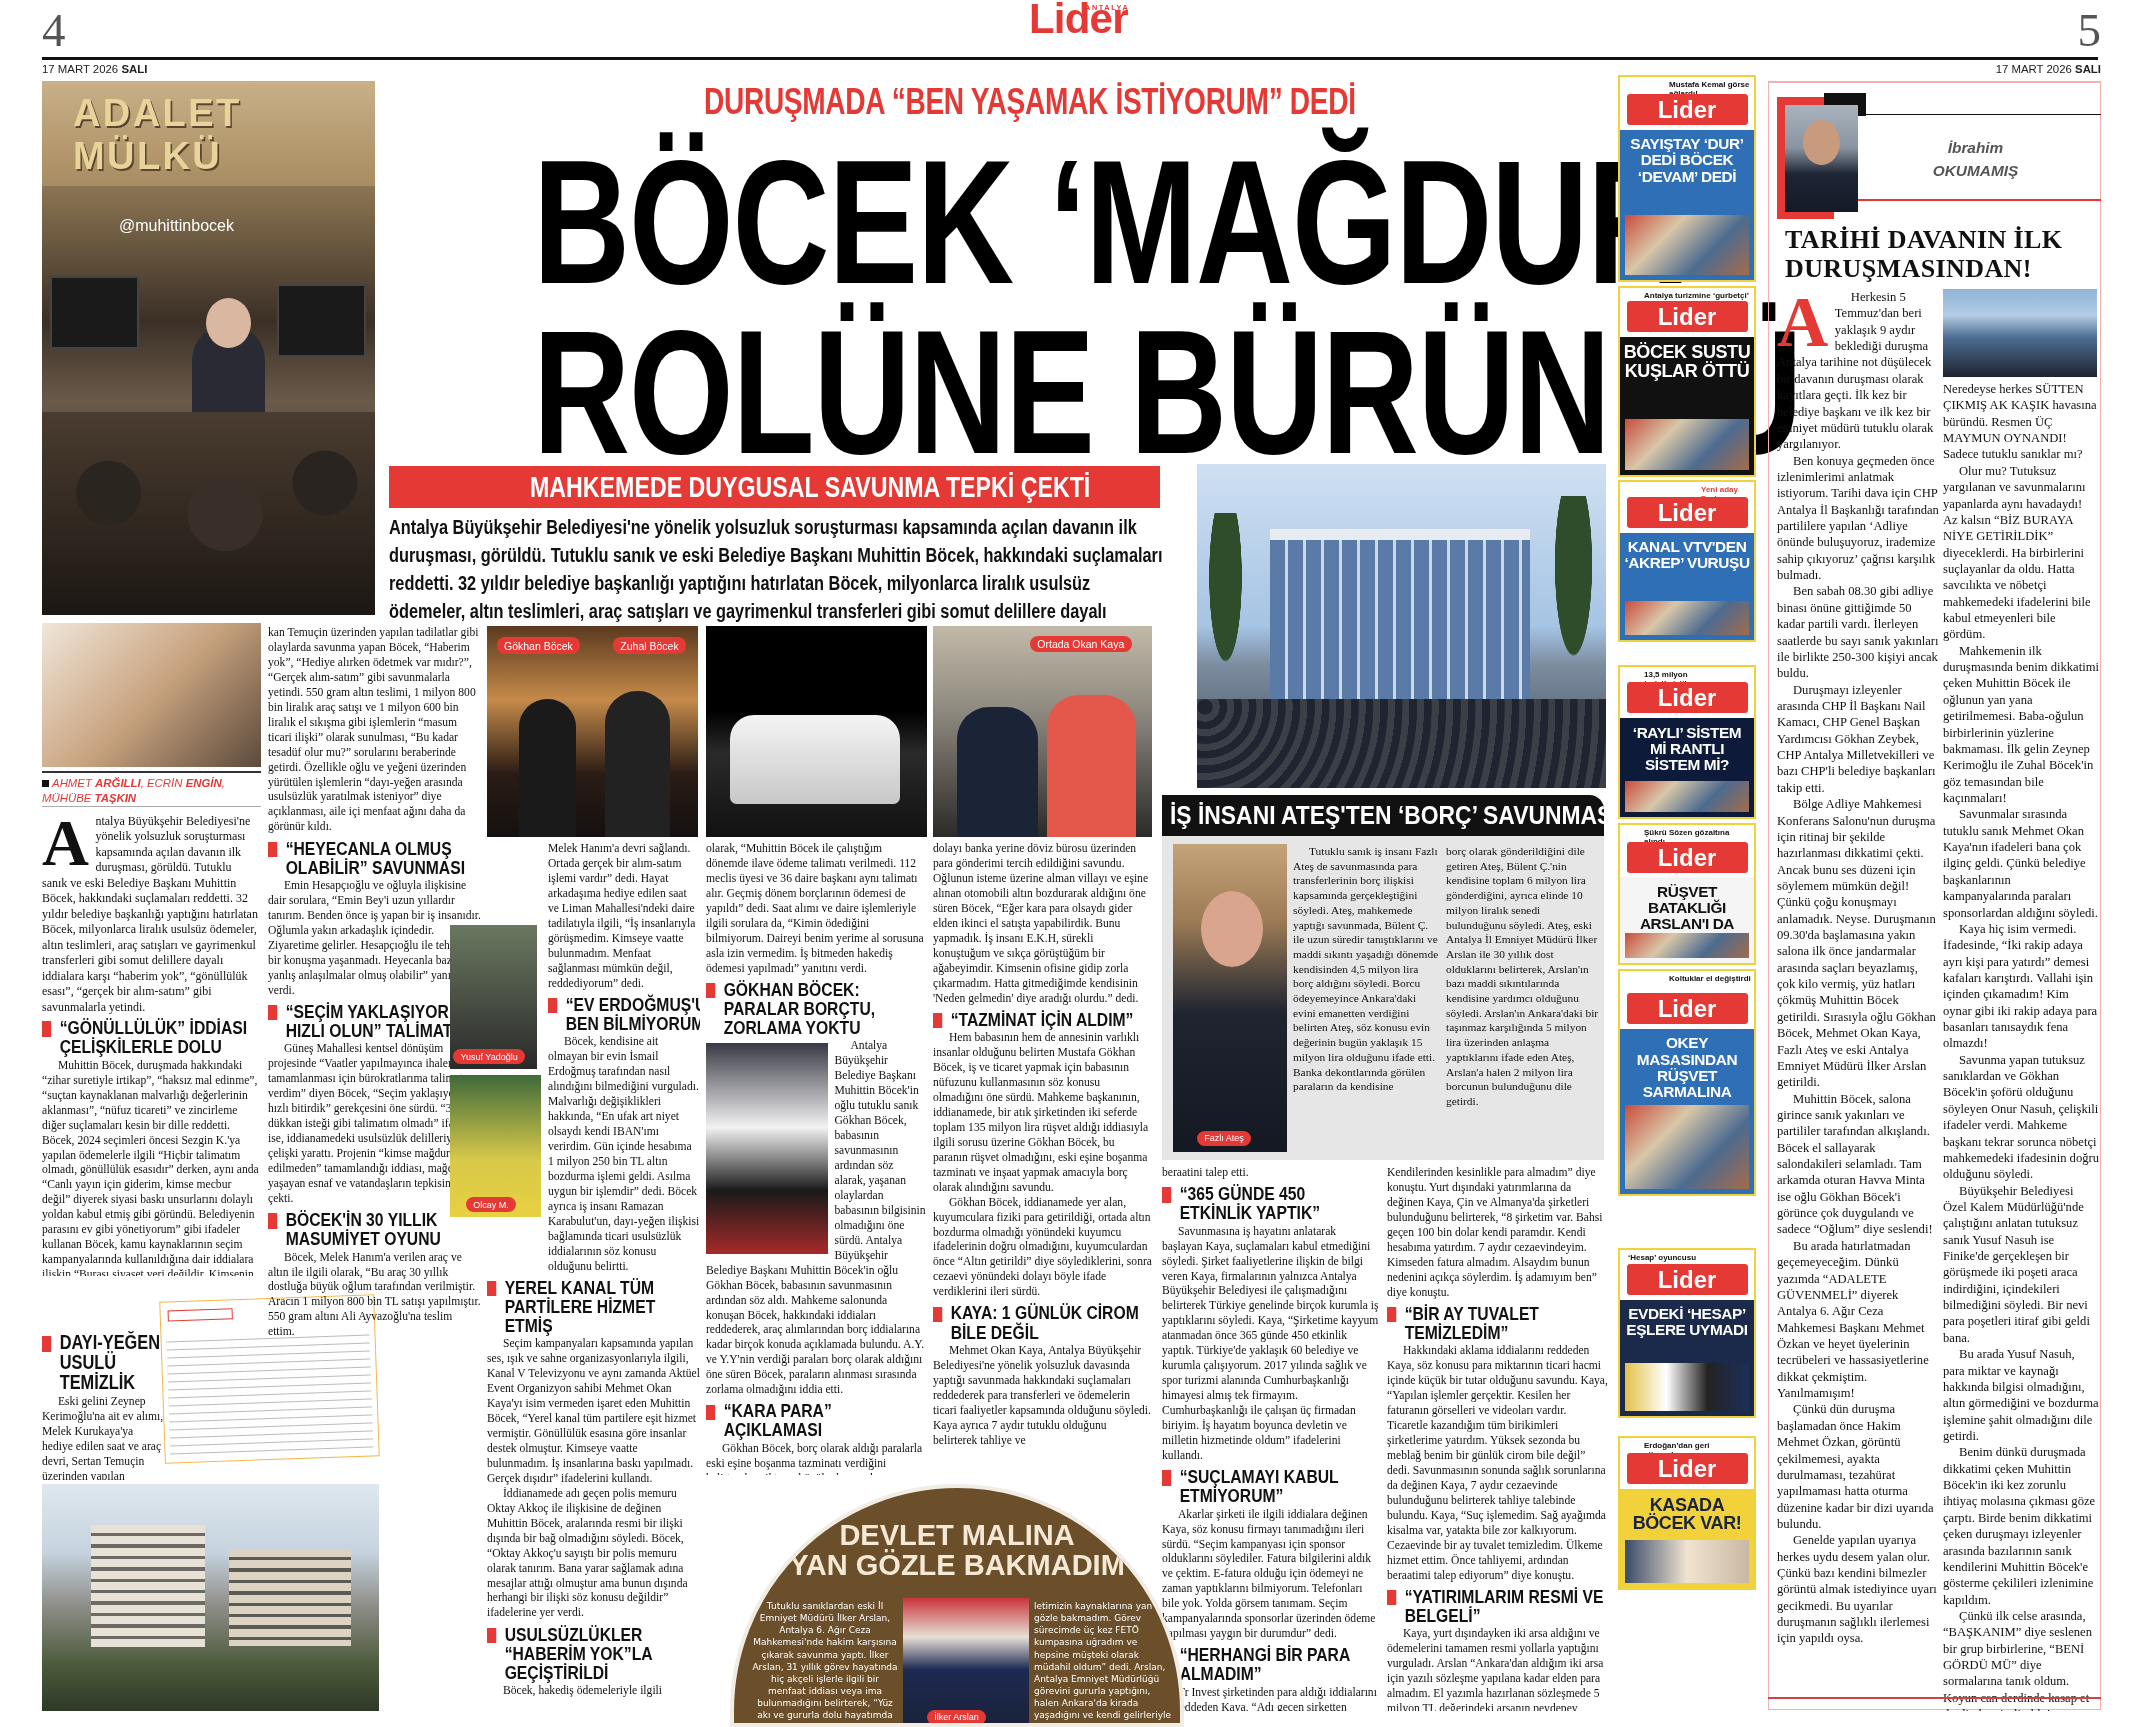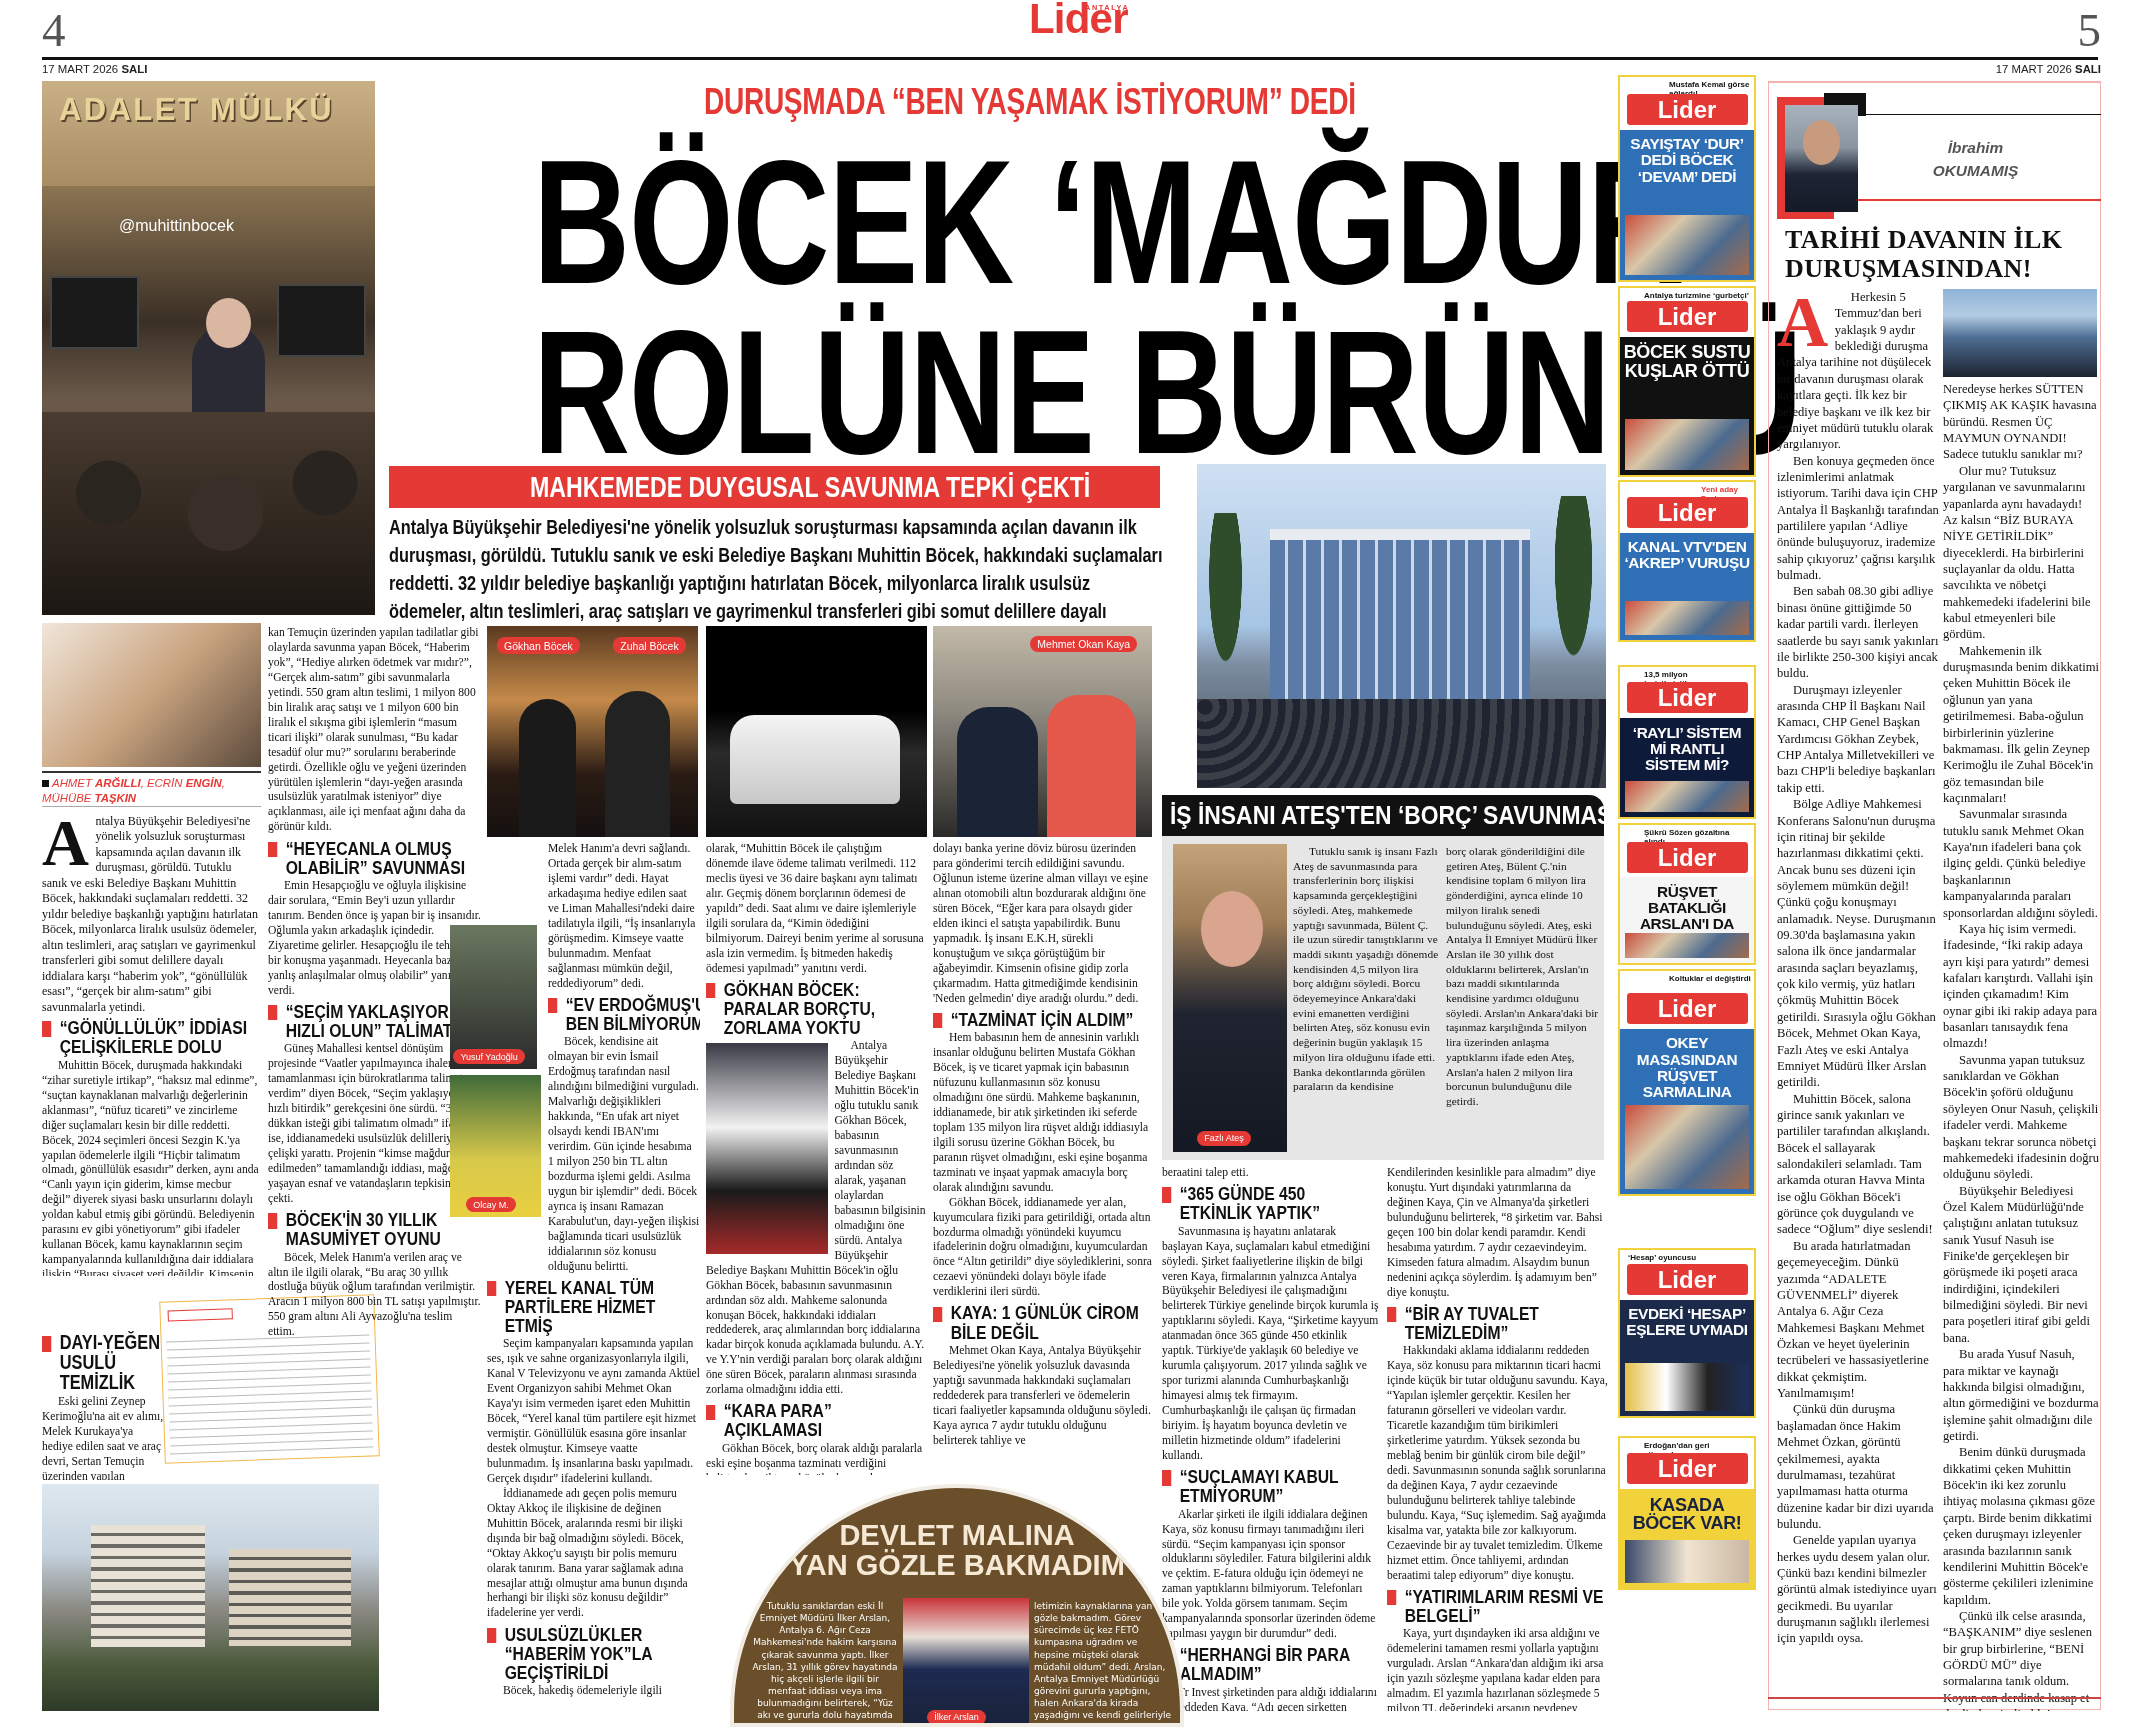--- a/index.html
+++ b/index.html
@@ -45,21 +45,21 @@
 <div class="abs logo" style="left:1029px;top:-4.9px">
   <span>Lider</span>
   <small>ANTALYA</small>
 </div>
 <div class="abs topline" style="left:42px;top:57px;width:2056px"></div>
 <div class="abs date" style="left:42px;top:63px"><span>17 MART 2026</span> <b>SALI</b></div>
 <div class="abs date" style="right:39px;top:63px"><span>17 MART 2026</span> <b>SALI</b></div>
 
 <div class="photo court" style="left:42px;top:81px;width:333px;height:534px">
   <div style="position:absolute;left:0;right:0;top:0;height:105px;background:linear-gradient(180deg,#c9b086,#a88c62)"></div>
-  <div style="position:absolute;left:17px;top:11.4px;font-family:'Liberation Sans',sans-serif;font-weight:900;font-size:31px;color:#e8d39a;letter-spacing:2.4px;text-shadow:1.6px 1.6px 0 #5a4630">ADALET MÜLKÜ</div>
+  <div style="position:absolute;left:31px;top:11.4px;font-family:'Liberation Sans',sans-serif;font-weight:900;font-size:38px;color:#e8d39a;letter-spacing:2.4px;text-shadow:1.6px 1.6px 0 #5a4630">ADALET MÜLKÜ</div>
   <div style="position:absolute;left:77px;top:136px;color:#fff;font-family:'Liberation Sans',sans-serif;font-size:16px">@muhittinbocek</div>
   <div style="position:absolute;left:8px;top:195px;width:89px;height:73px;background:#1a1a1a;border:2.4px solid #444"></div>
   <div style="position:absolute;left:235px;top:203px;width:89px;height:73px;background:#1a1a1a;border:2.4px solid #444"></div>
   <div style="position:absolute;left:150px;top:243px;width:73px;height:105px;border-radius:37px 37px 8px 8px;background:#2a2a35"></div>
   <div style="position:absolute;left:164px;top:217px;width:45px;height:50px;border-radius:50%;background:#d9b7a0"></div>
   <div style="position:absolute;left:0;right:0;bottom:0;height:203px;background:radial-gradient(circle at 20% 40%,#2b2520 0 32px,transparent 33px),radial-gradient(circle at 55% 50%,#3a2f28 0 37px,transparent 38px),radial-gradient(circle at 85% 35%,#2a2420 0 32px,transparent 33px),linear-gradient(180deg,#4a3c30,#1c1713)"></div>
 </div>
 
 <div class="abs kicker" style="left:704px;top:81px">DURUŞMADA “BEN YAŞAMAK İSTİYORUM” DEDİ</div>
 <div class="abs headline" style="left:389px;width:1201px;top:138px;font-size:177px">
@@ -230,21 +230,21 @@
   <div style="position:absolute;left:118px;top:65px;width:65px;height:146px;border-radius:32px 32px 0 0;background:#222"></div>
   <div class="tag" style="left:9.7px;top:11.4px">Gökhan Böcek</div>
   <div class="tag" style="left:126px;top:11.4px">Zuhal Böcek</div>
 </div>
 <div class="photo" style="left:706px;top:626px;width:221px;height:211px;background:linear-gradient(180deg,#000 0 40%,#2a2a2a 60%,#111)">
   <div style="position:absolute;left:24px;top:89px;width:170px;height:89px;border-radius:24px 24px 6.5px 6.5px;background:linear-gradient(180deg,#f4f4f4,#c8c8c8)"></div>
 </div>
 <div class="photo" style="left:933px;top:626px;width:219px;height:211px;background:linear-gradient(180deg,#c2b9a8,#8f8a80 40%,#2b2a28)">
   <div style="position:absolute;left:24px;top:81px;width:81px;height:130px;border-radius:32px 32px 0 0;background:#1b2436"></div>
   <div style="position:absolute;left:114px;top:69px;width:89px;height:142px;border-radius:32px 32px 0 0;background:#e4574b"></div>
-  <div class="tag" style="left:97px;top:9.7px">Mehmet Okan Kaya</div>
+  <div class="tag" style="left:97px;top:9.7px">Ortada Okan Kaya</div>
 </div>
 
 <div class="photo" style="left:450px;top:925px;width:87px;height:144px;background:linear-gradient(180deg,#6a7860,#2a2a2a)">
   <div class="tag" style="left:3.2px;bottom:4.9px;font-size:9px">Yusuf Yadoğlu</div>
 </div>
 <div class="photo" style="left:450px;top:1075px;width:91px;height:142px;background:linear-gradient(180deg,#3f6a3a,#d8c94a 60%,#e8d040)">
   <div class="tag" style="left:16px;bottom:4.9px;font-size:9px">Olcay M.</div>
 </div>
 
 <div class="abs col" style="left:487px;top:842px;width:213px;height:870px">

